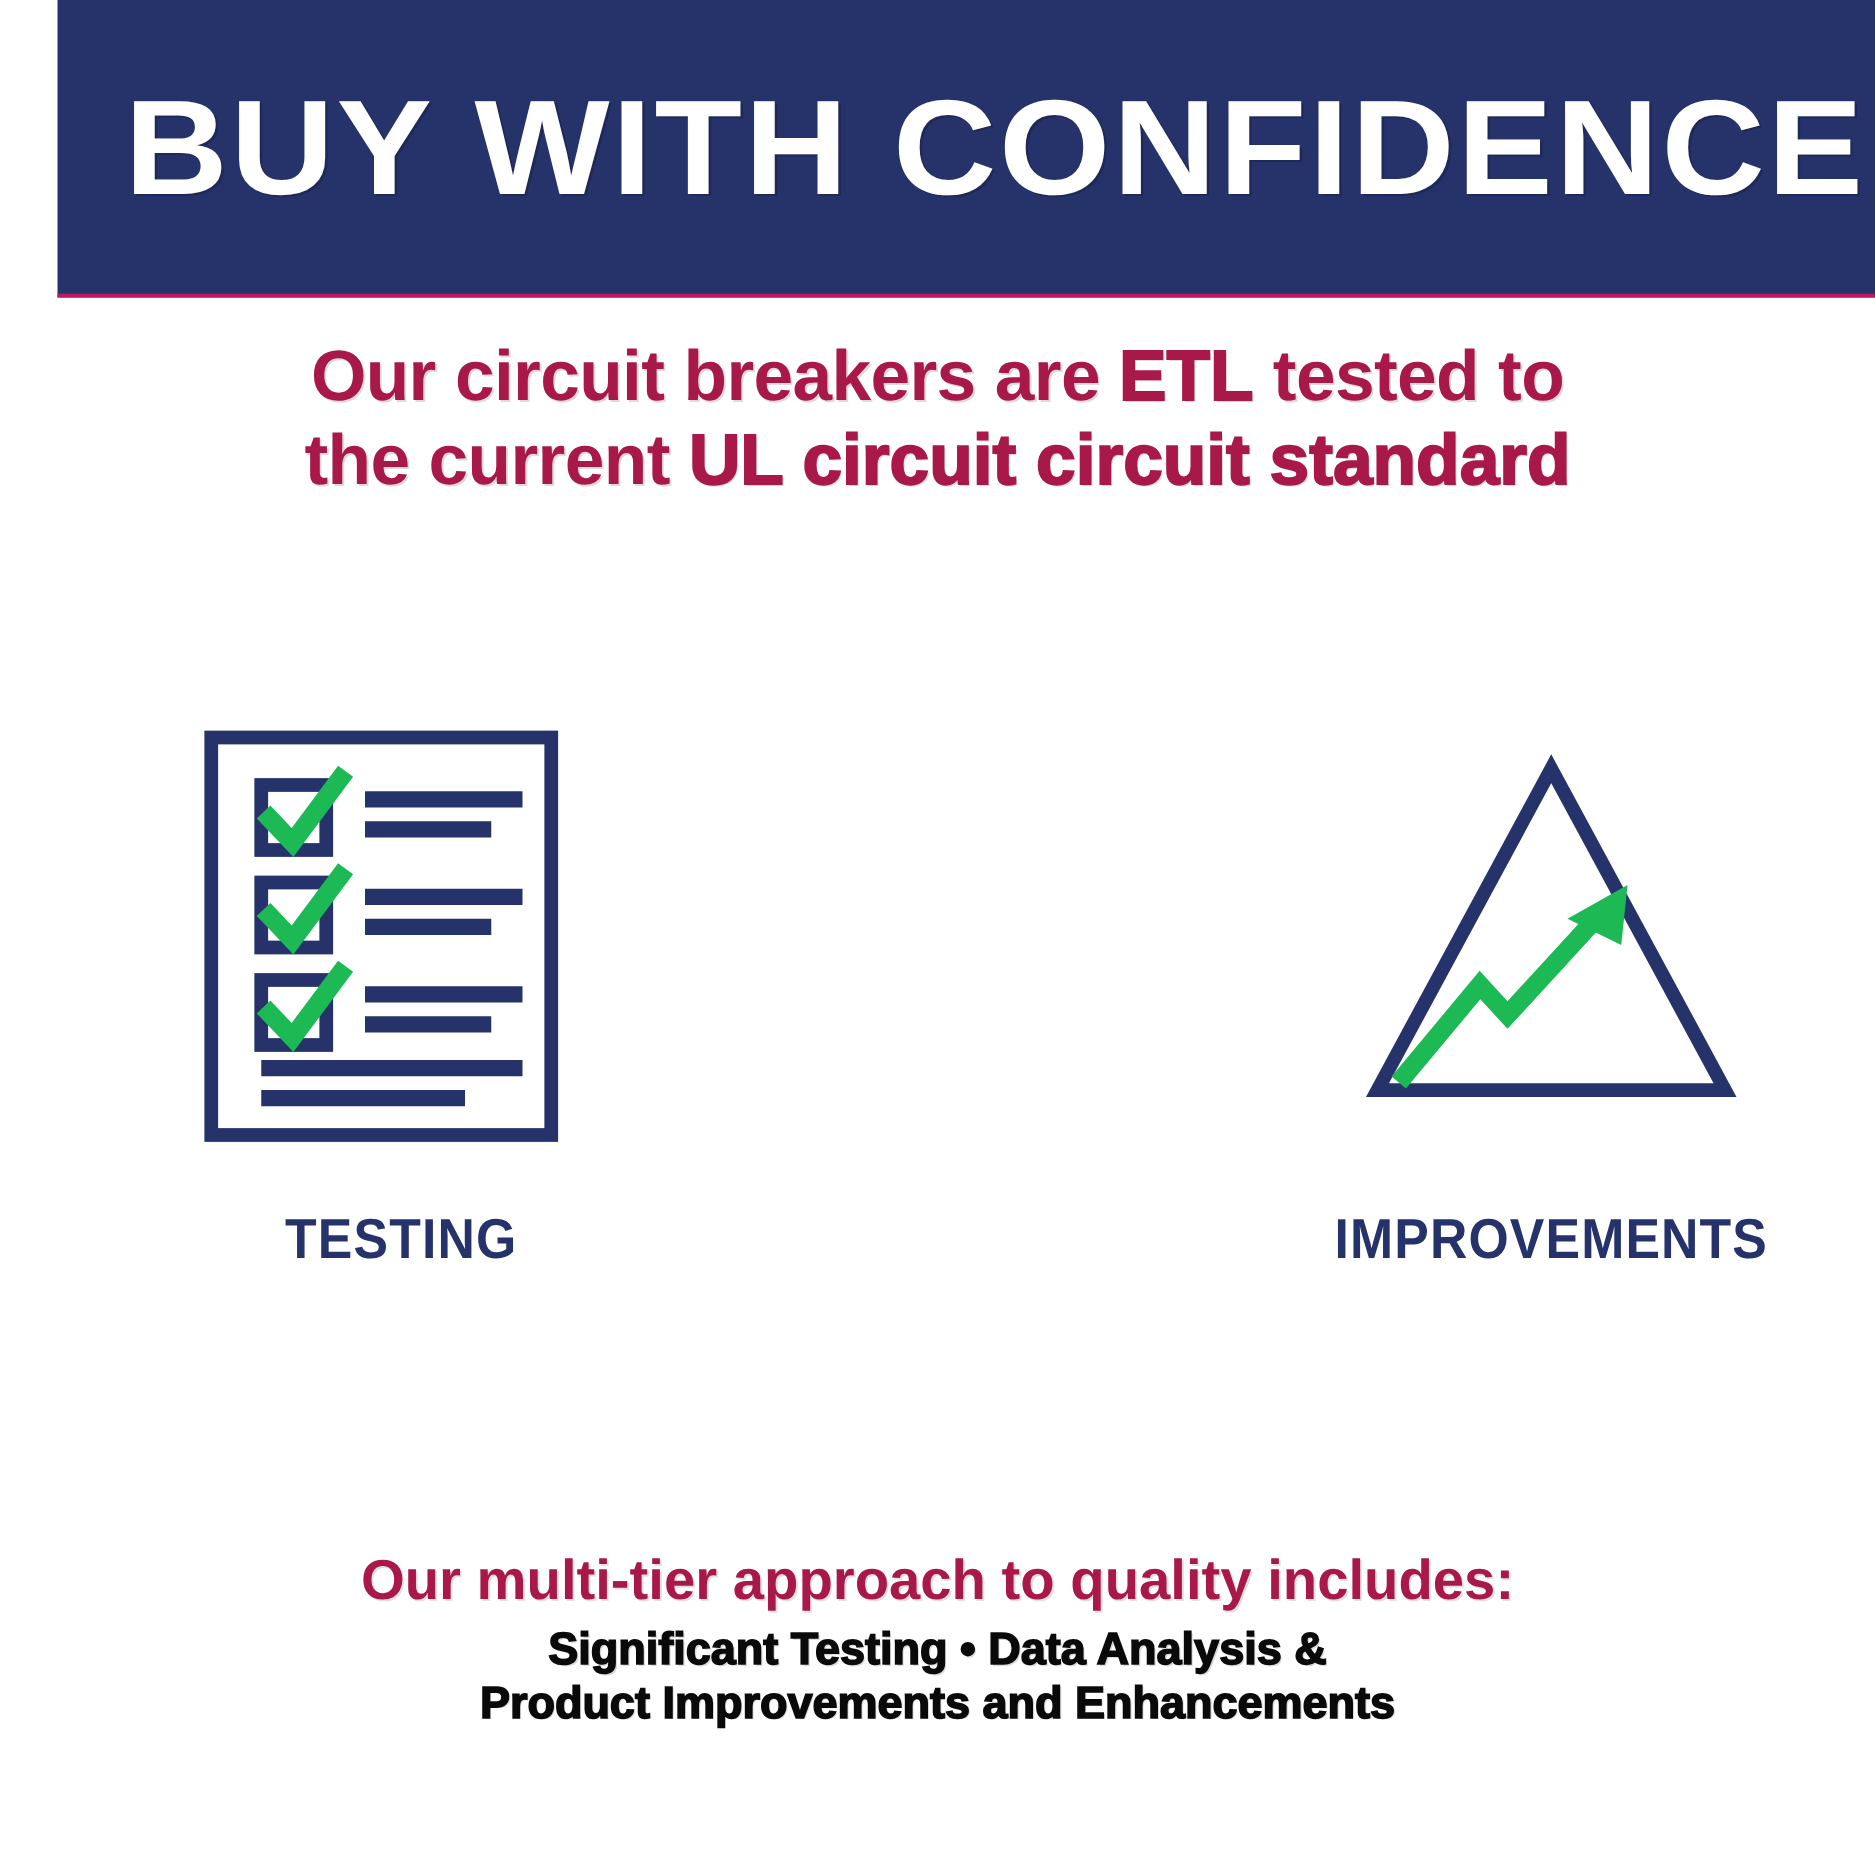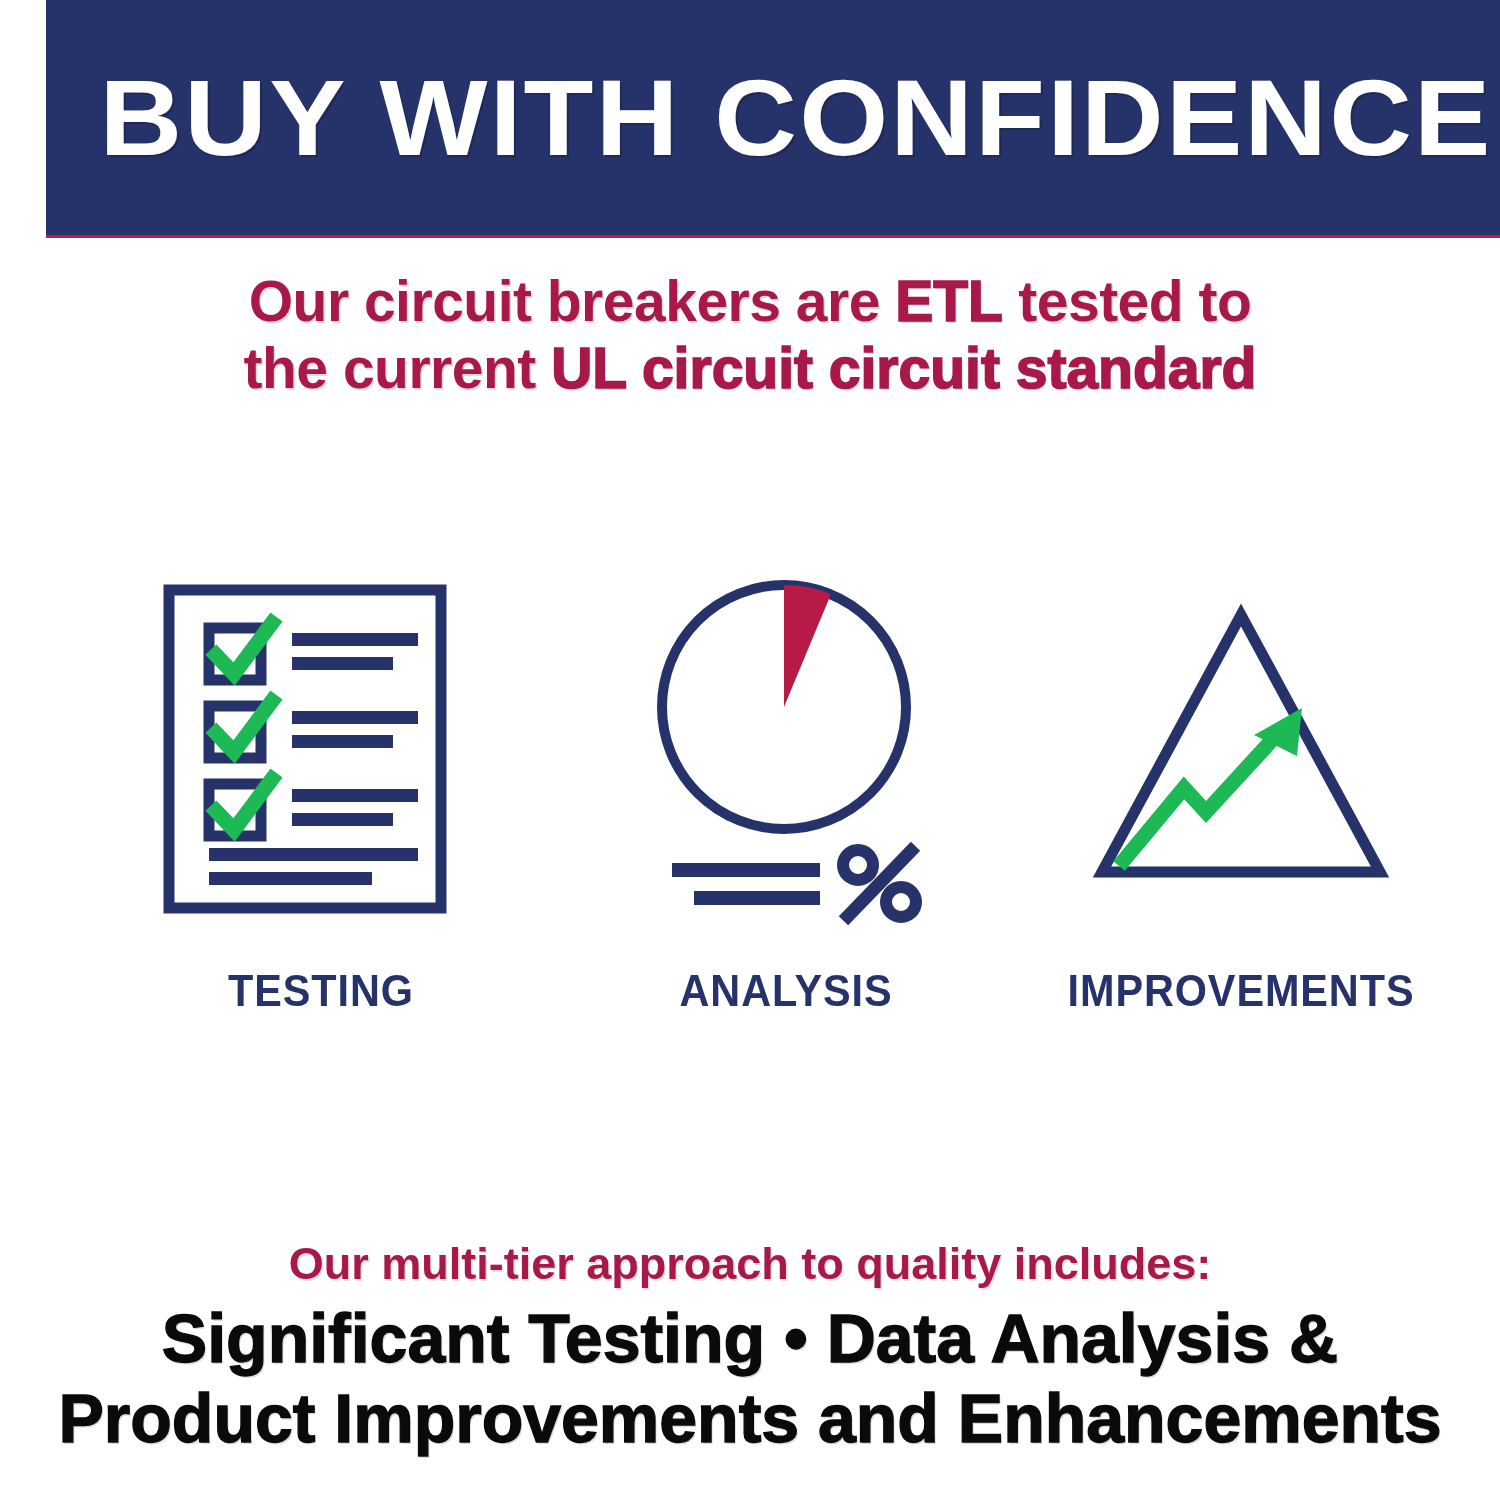--- a/index.html
+++ b/index.html
@@ -123,21 +123,21 @@
     font-family: "Liberation Sans Narrow", "Liberation Sans", sans-serif;
     font-size: 45px;
     font-weight: bold;
     line-height: 1.16;
     white-space: nowrap;
     text-shadow: 1.5px 1.5px 0 rgba(0,0,0,0.12);
   }
   .bottom-body {
     color: #0a0a0a;
     font-family: "Liberation Sans Narrow", "Liberation Sans", sans-serif;
-    font-size: 68px;
+    font-size: 36px;
     font-weight: bold;
     line-height: 1.18;
     margin-top: 8px;
     -webkit-text-stroke: 1.3px #0a0a0a;
     text-shadow: 1.5px 1.5px 0 rgba(0,0,0,0.15);
   }
   .bottom-body .line { display: block; white-space: nowrap; }
 </style>
 </head>
 <body>
@@ -175,40 +175,20 @@
         <rect x="196" y="229" width="126" height="13" fill="#26336b"></rect>
         <rect x="196" y="253" width="101" height="13" fill="#26336b"></rect>
 
         <rect x="113" y="288" width="209" height="13" fill="#26336b"></rect>
         <rect x="113" y="312" width="163" height="13" fill="#26336b"></rect>
       </svg>
     </div>
     <div class="icon-label">TESTING</div>
   </div>
 
-  <div class="icon-cell cell-analysis">
-    <div class="icon-art">
-      <svg viewBox="0 0 380 360" xmlns="http://www.w3.org/2000/svg">
-
-        <circle cx="188" cy="147" r="122" fill="#ffffff" stroke="#26336b" stroke-width="10"></circle>
-
-        <path d="M188 147 L188 25 A122 122 0 0 1 235 34 Z" fill="#b81a46"></path>
-
-        <rect x="76" y="303" width="148" height="14" fill="#26336b"></rect>
-        <rect x="98" y="331" width="126" height="14" fill="#26336b"></rect>
-
-        <g stroke="#26336b" fill="none">
-          <circle cx="262" cy="305" r="15" stroke-width="12"></circle>
-          <circle cx="305" cy="342" r="15" stroke-width="12"></circle>
-          <line x1="315" y1="291" x2="252" y2="356" stroke-width="13" stroke-linecap="square"></line>
-        </g>
-      </svg>
-    </div>
-    <div class="icon-label">ANALYSIS</div>
-  </div>
 
   <div class="icon-cell cell-improvements">
     <div class="icon-art">
       <svg viewBox="0 0 450 360" xmlns="http://www.w3.org/2000/svg">
 
         <polygon points="225,55 364,312 86,312" fill="#ffffff" stroke="#26336b" stroke-width="11" stroke-linejoin="miter"></polygon>
 
         <path d="M103 306 L168 228 L190 252 L268 167" fill="none" stroke="#1db954" stroke-width="15" stroke-linecap="butt" stroke-linejoin="miter"></path>
         <polygon points="286,148 281,196 238,175" fill="#1db954"></polygon>
       </svg>

